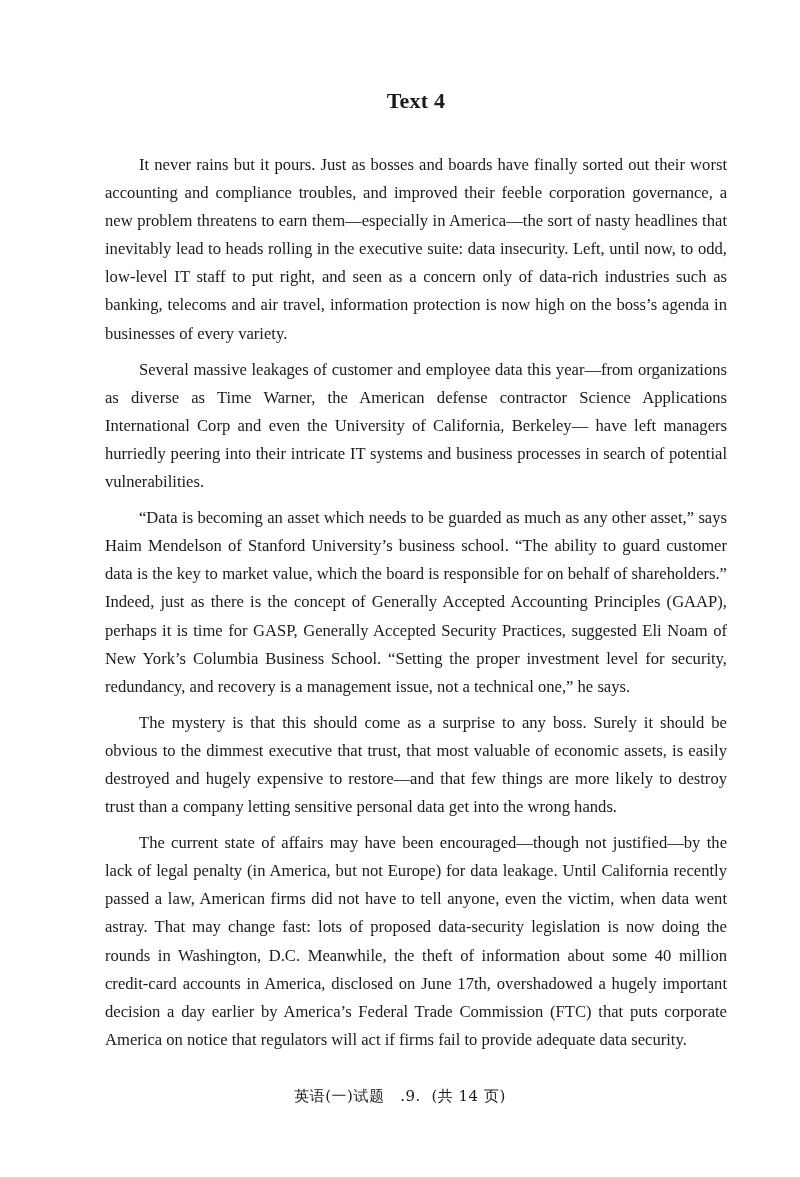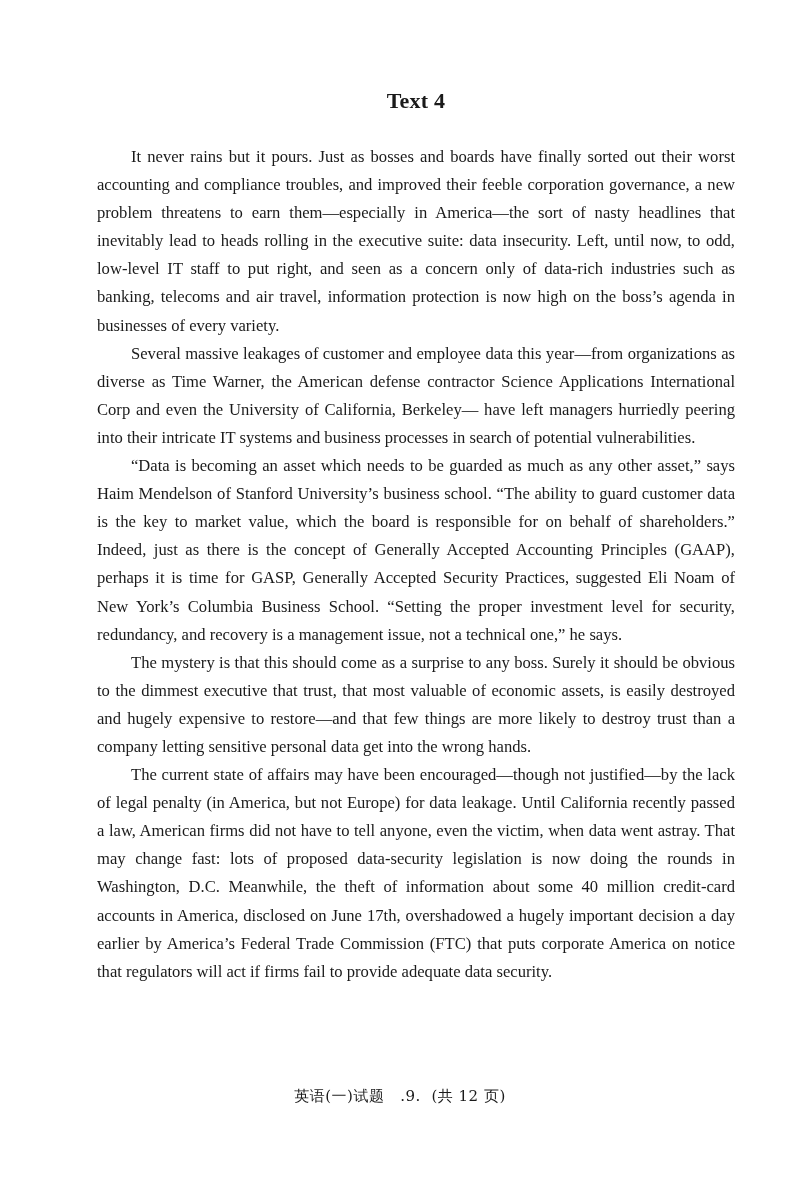--- a/index.html
+++ b/index.html
@@ -31,21 +31,21 @@
       font-size: 22px;
       letter-spacing: 0.2px;
     }
     .body-text {
       position: absolute;
       top: 143px;
       left: 0;
       width: 638px;
     }
     .para {
-      margin: 0;
+      margin: 8px;
       font-size: 16.6px;
       line-height: 28.1px;
       text-align: justify;
       text-indent: 34px;
       hyphens: none;
     }
     .footer {
       position: absolute;
       top: 1087px;
       left: 0;
@@ -65,14 +65,14 @@
   <div class="body-text">
     <p class="para">It never rains but it pours. Just as bosses and boards have finally sorted out their worst accounting and compliance troubles, and improved their feeble corporation governance, a new problem threatens to earn them—especially in America—the sort of nasty headlines that inevitably lead to heads rolling in the executive suite: data insecurity. Left, until now, to odd, low-level IT staff to put right, and seen as a concern only of data-rich industries such as banking, telecoms and air travel, information protection is now high on the boss’s agenda in businesses of every variety.</p>
     <p class="para">Several massive leakages of customer and employee data this year—from organizations as diverse as Time Warner, the American defense contractor Science Applications International Corp and even the University of California, Berkeley— have left managers hurriedly peering into their intricate IT systems and business processes in search of potential vulnerabilities.</p>
     <p class="para">“Data is becoming an asset which needs to be guarded as much as any other asset,” says Haim Mendelson of Stanford University’s business school. “The ability to guard customer data is the key to market value, which the board is responsible for on behalf of shareholders.” Indeed, just as there is the concept of Generally Accepted Accounting Principles (GAAP), perhaps it is time for GASP, Generally Accepted Security Practices, suggested Eli Noam of New York’s Columbia Business School. “Setting the proper investment level for security, redundancy, and recovery is a management issue, not a technical one,” he says.</p>
     <p class="para">The mystery is that this should come as a surprise to any boss. Surely it should be obvious to the dimmest executive that trust, that most valuable of economic assets, is easily destroyed and hugely expensive to restore—and that few things are more likely to destroy trust than a company letting sensitive personal data get into the wrong hands.</p>
     <p class="para">The current state of affairs may have been encouraged—though not justified—by the lack of legal penalty (in America, but not Europe) for data leakage. Until California recently passed a law, American firms did not have to tell anyone, even the victim, when data went astray. That may change fast: lots of proposed data-security legislation is now doing the rounds in Washington, D.C. Meanwhile, the theft of information about some 40 million credit-card accounts in America, disclosed on June 17th, overshadowed a hugely important decision a day earlier by America’s Federal Trade Commission (FTC) that puts corporate America on notice that regulators will act if firms fail to provide adequate data security.</p>
   </div>
 </div>
 
 <div class="footer">
-  <span>英语(一)试题</span><span>   </span><span>.9.</span><span>  </span><span>(共 12 页)</span>
+  <span>英语(一)试题</span><span>   </span><span>.9.</span><span>  </span><span>(共 14 页)</span>
 </div>
 
 </body></html>

